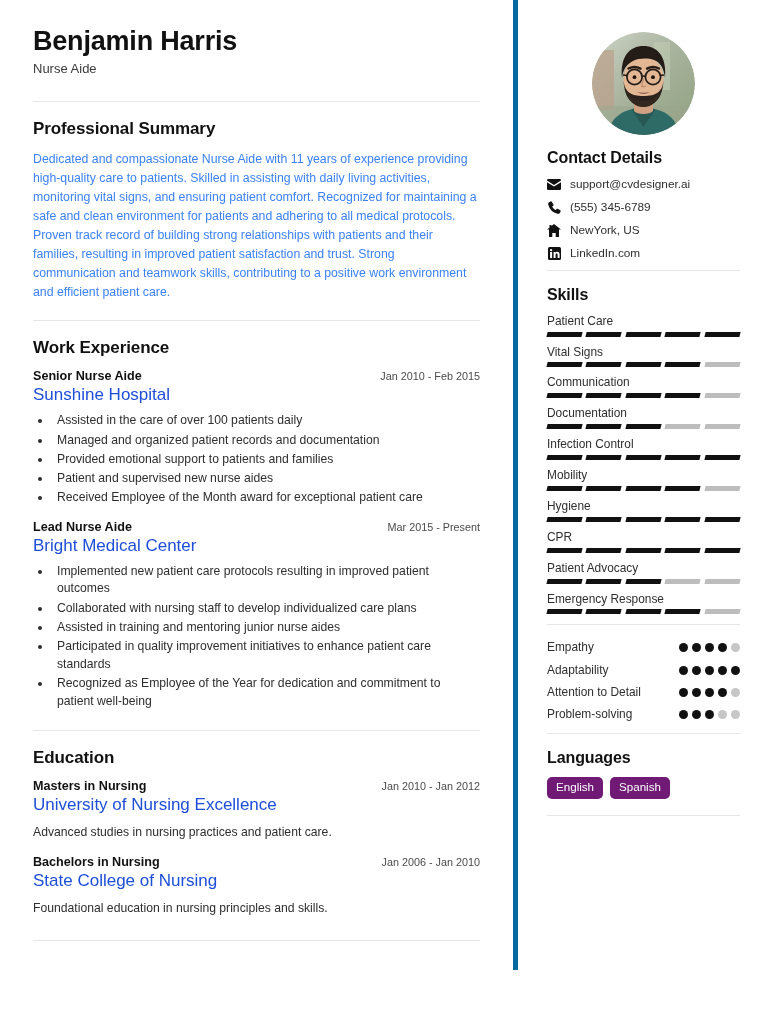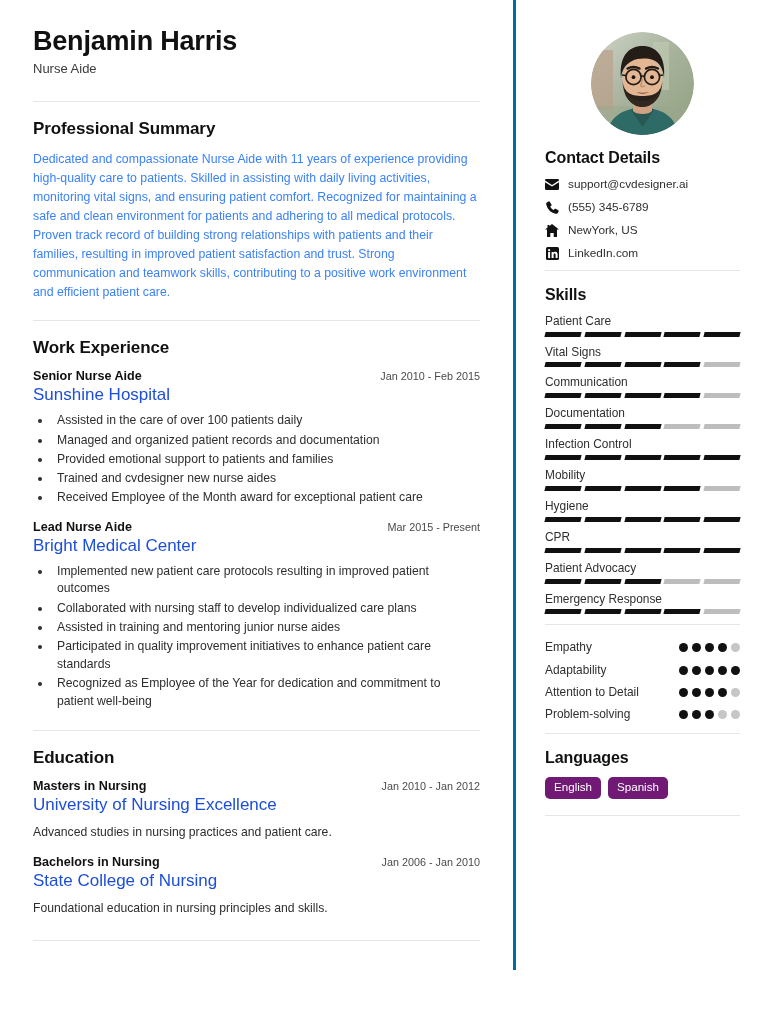--- a/index.html
+++ b/index.html
@@ -26,21 +26,21 @@
   }
 
   
   .col-main {
     width: 513px;
     padding: 26px 33px 0 33px;
   }
 
   .col-side {
     width: 255px;
-    border-left: 3px solid #0369a1;
+    border-left: 5px solid #0369a1;
     padding: 22px 28px 0 29px;
   }
 
   
   .name {
     font-size: 27px;
     font-weight: bold;
     letter-spacing: -0.2px;
     line-height: 1.15;
     color: #111111;
@@ -281,21 +281,21 @@
           <div class="entry">
             <div class="entry-head">
        <div class="entry-role">Senior Nurse Aide</div>
        <div class="entry-date">Jan 2010 - Feb 2015</div>
      </div>
      <div class="entry-org">Sunshine Hospital</div>
      <ul class="bullets">
               <li>Assisted in the care of over 100 patients daily</li>
               <li>Managed and organized patient records and documentation</li>
               <li>Provided emotional support to patients and families</li>
-              <li>Trained and cvdesigner new nurse aides</li>
+              <li>Patient and supervised new nurse aides</li>
               <li>Received Employee of the Month award for exceptional patient care</li>
             </ul>
           </div>
           <div class="entry">
             <div class="entry-head">
        <div class="entry-role">Lead Nurse Aide</div>
        <div class="entry-date">Mar 2015 - Present</div>
      </div>
      <div class="entry-org">Bright Medical Center</div>
      <ul class="bullets">

